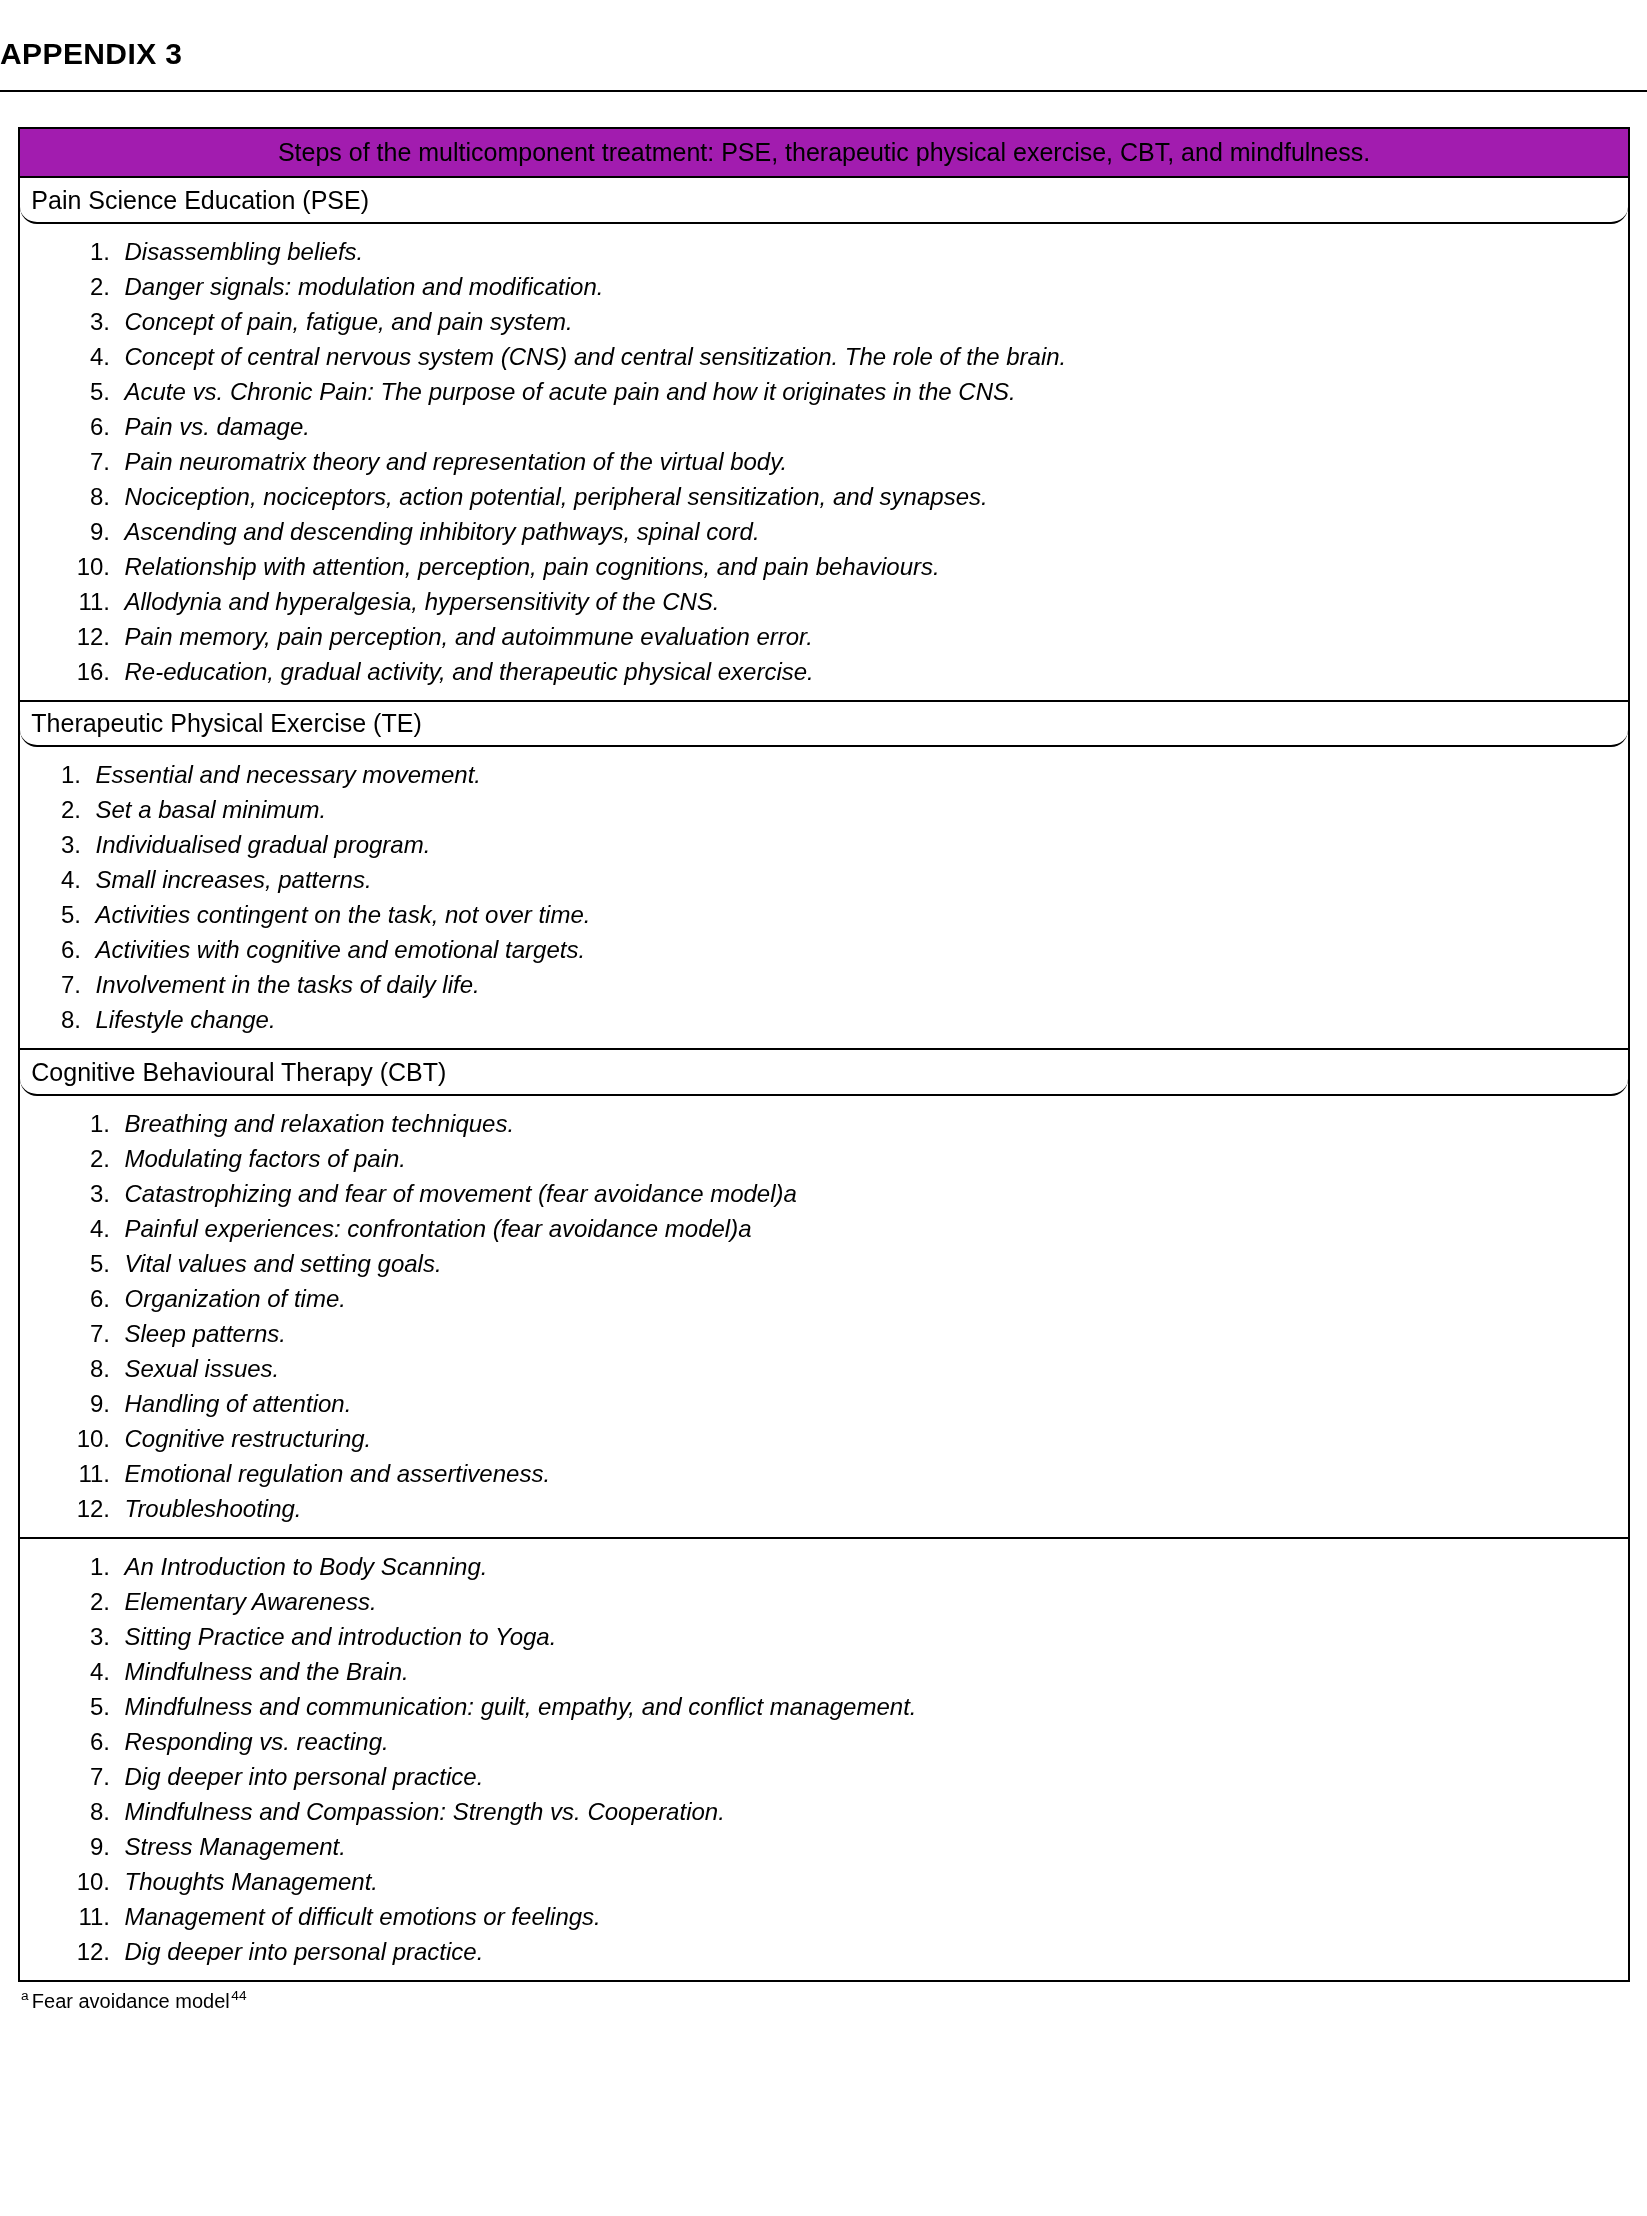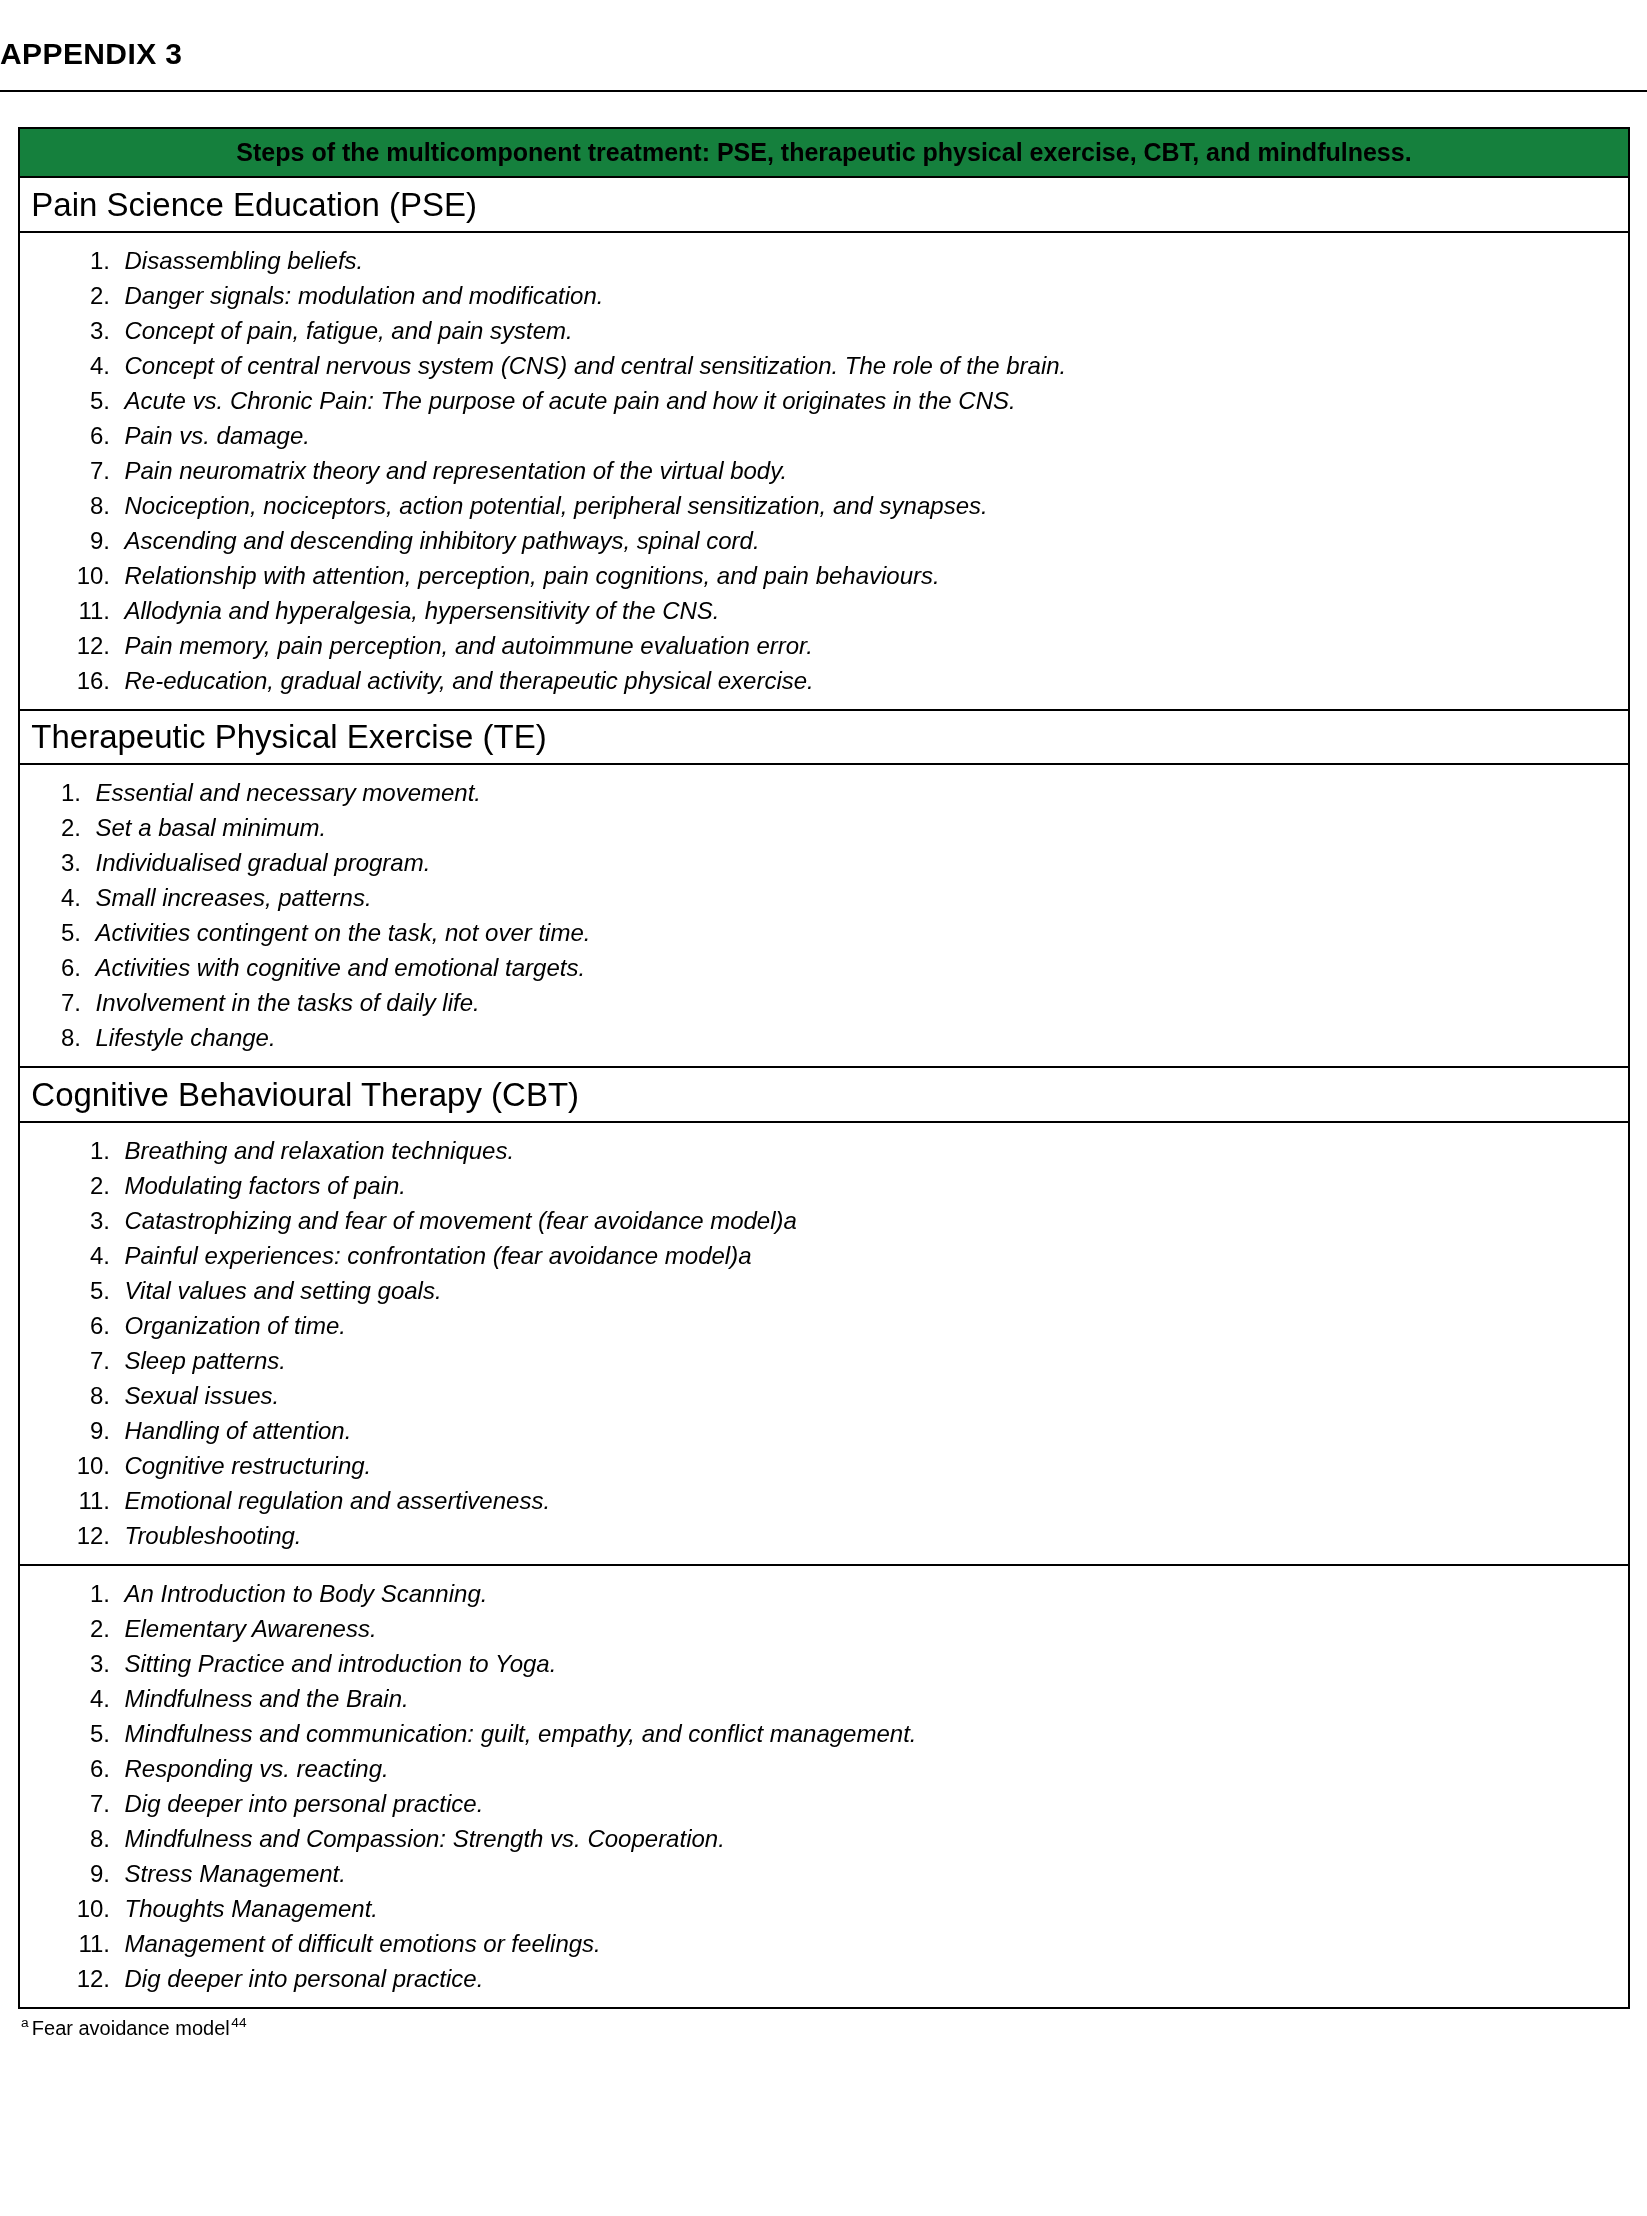--- a/index.html
+++ b/index.html
@@ -32,29 +32,30 @@
     margin: 35px 18px 0 18px;
     border: 2.4px solid #000000;
   }
   .treatment-table > * {
     border-bottom: 2.4px solid #000000;
   }
   .treatment-table > *:last-child {
     border-bottom: none;
   }
   .header-row {
-    background: #15803d;
-    font-weight: bold;
+    background: #a21caf;
+    font-weight: normal;
     text-align: center;
     font-size: 25px;
     padding: 9px 8px;
   }
   .section-title {
-    font-size: 33px;
+    font-size: 25px;
     padding: 7.3px 0 7.3px 11.3px;
+    border-radius: 17px;
   }
   .item-list {
     padding: 9.7px 0 11.3px 0;
     font-size: 24px;
   }
   .item {
     display: flex;
     align-items: baseline;
     line-height: 35px;
   }

